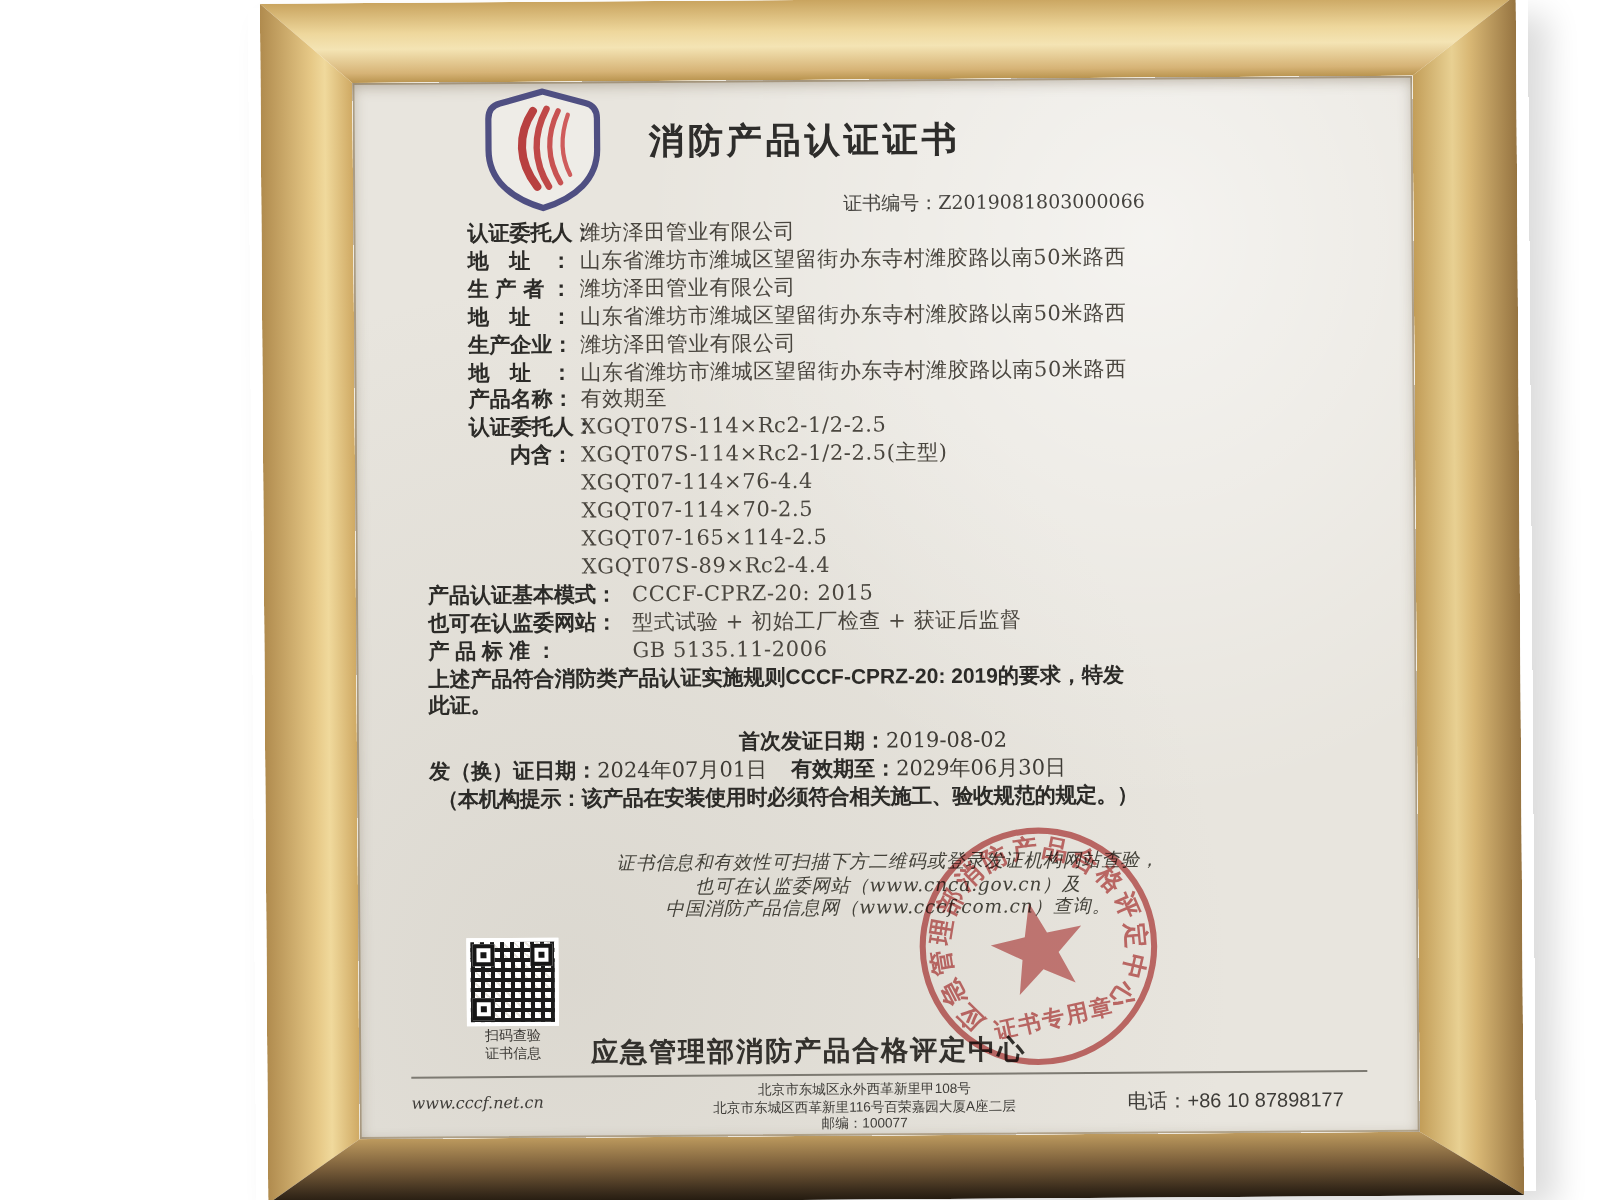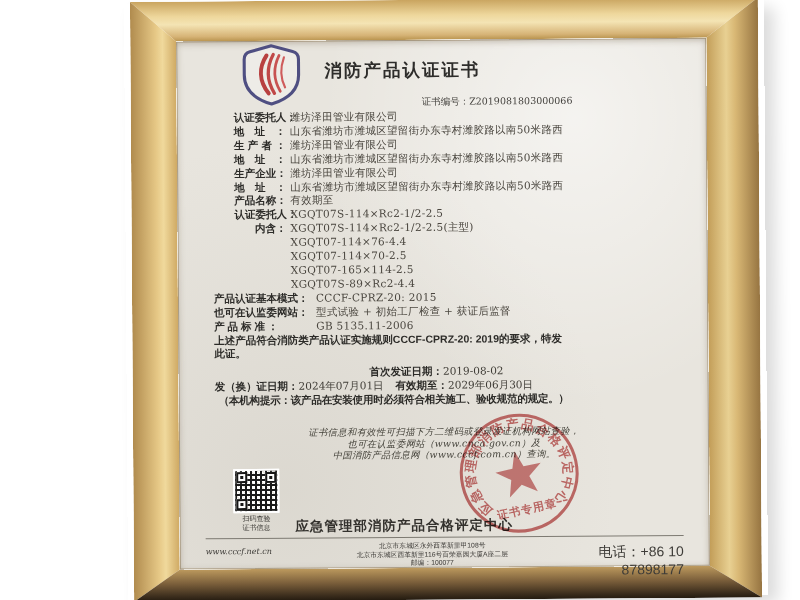--- a/index.html
+++ b/index.html
@@ -63,21 +63,21 @@
   .fp::after{content:"";position:absolute;left:2px;top:2px;width:3px;height:3px;background:#161616;}
   .fp.tl{left:1px;top:1px}.fp.tr{right:1px;top:1px}.fp.bl{left:1px;bottom:1px}
   .qrcap{font-size:7px;line-height:8.5px;color:#3c3a36;margin-top:2px;}
 
   .issuer{left:116px;top:477px;font-size:13.5px;font-weight:bold;letter-spacing:1px;
     color:#33312d;font-family:"Liberation Serif",serif;}
   .divider{left:26px;top:497px;width:478px;border-top:1px solid #7d7a72;}
   .footer{left:26px;top:502px;width:478px;display:flex;align-items:flex-start;color:#3e3c38;}
   .website{width:95px;font-size:8px;font-family:"DejaVu Serif",serif;padding-top:4px;font-style:italic;}
   .addr{flex:1;text-align:center;font-size:6.8px;line-height:8.6px;}
-  .phone{width:120px;font-size:14px;text-align:right;padding-top:3px;}
+  .phone{width:120px;font-size:10px;text-align:left;padding-top:3px;}
 
   .seal{left:272px;top:366px;width:136px;height:136px;transform:rotate(-12deg);
     opacity:.8;mix-blend-mode:multiply;}
 </style>
 </head>
 <body>
 
 <div class="photo">
   <div class="abs frame-shadow"></div>
   <div class="abs f-top"></div>

